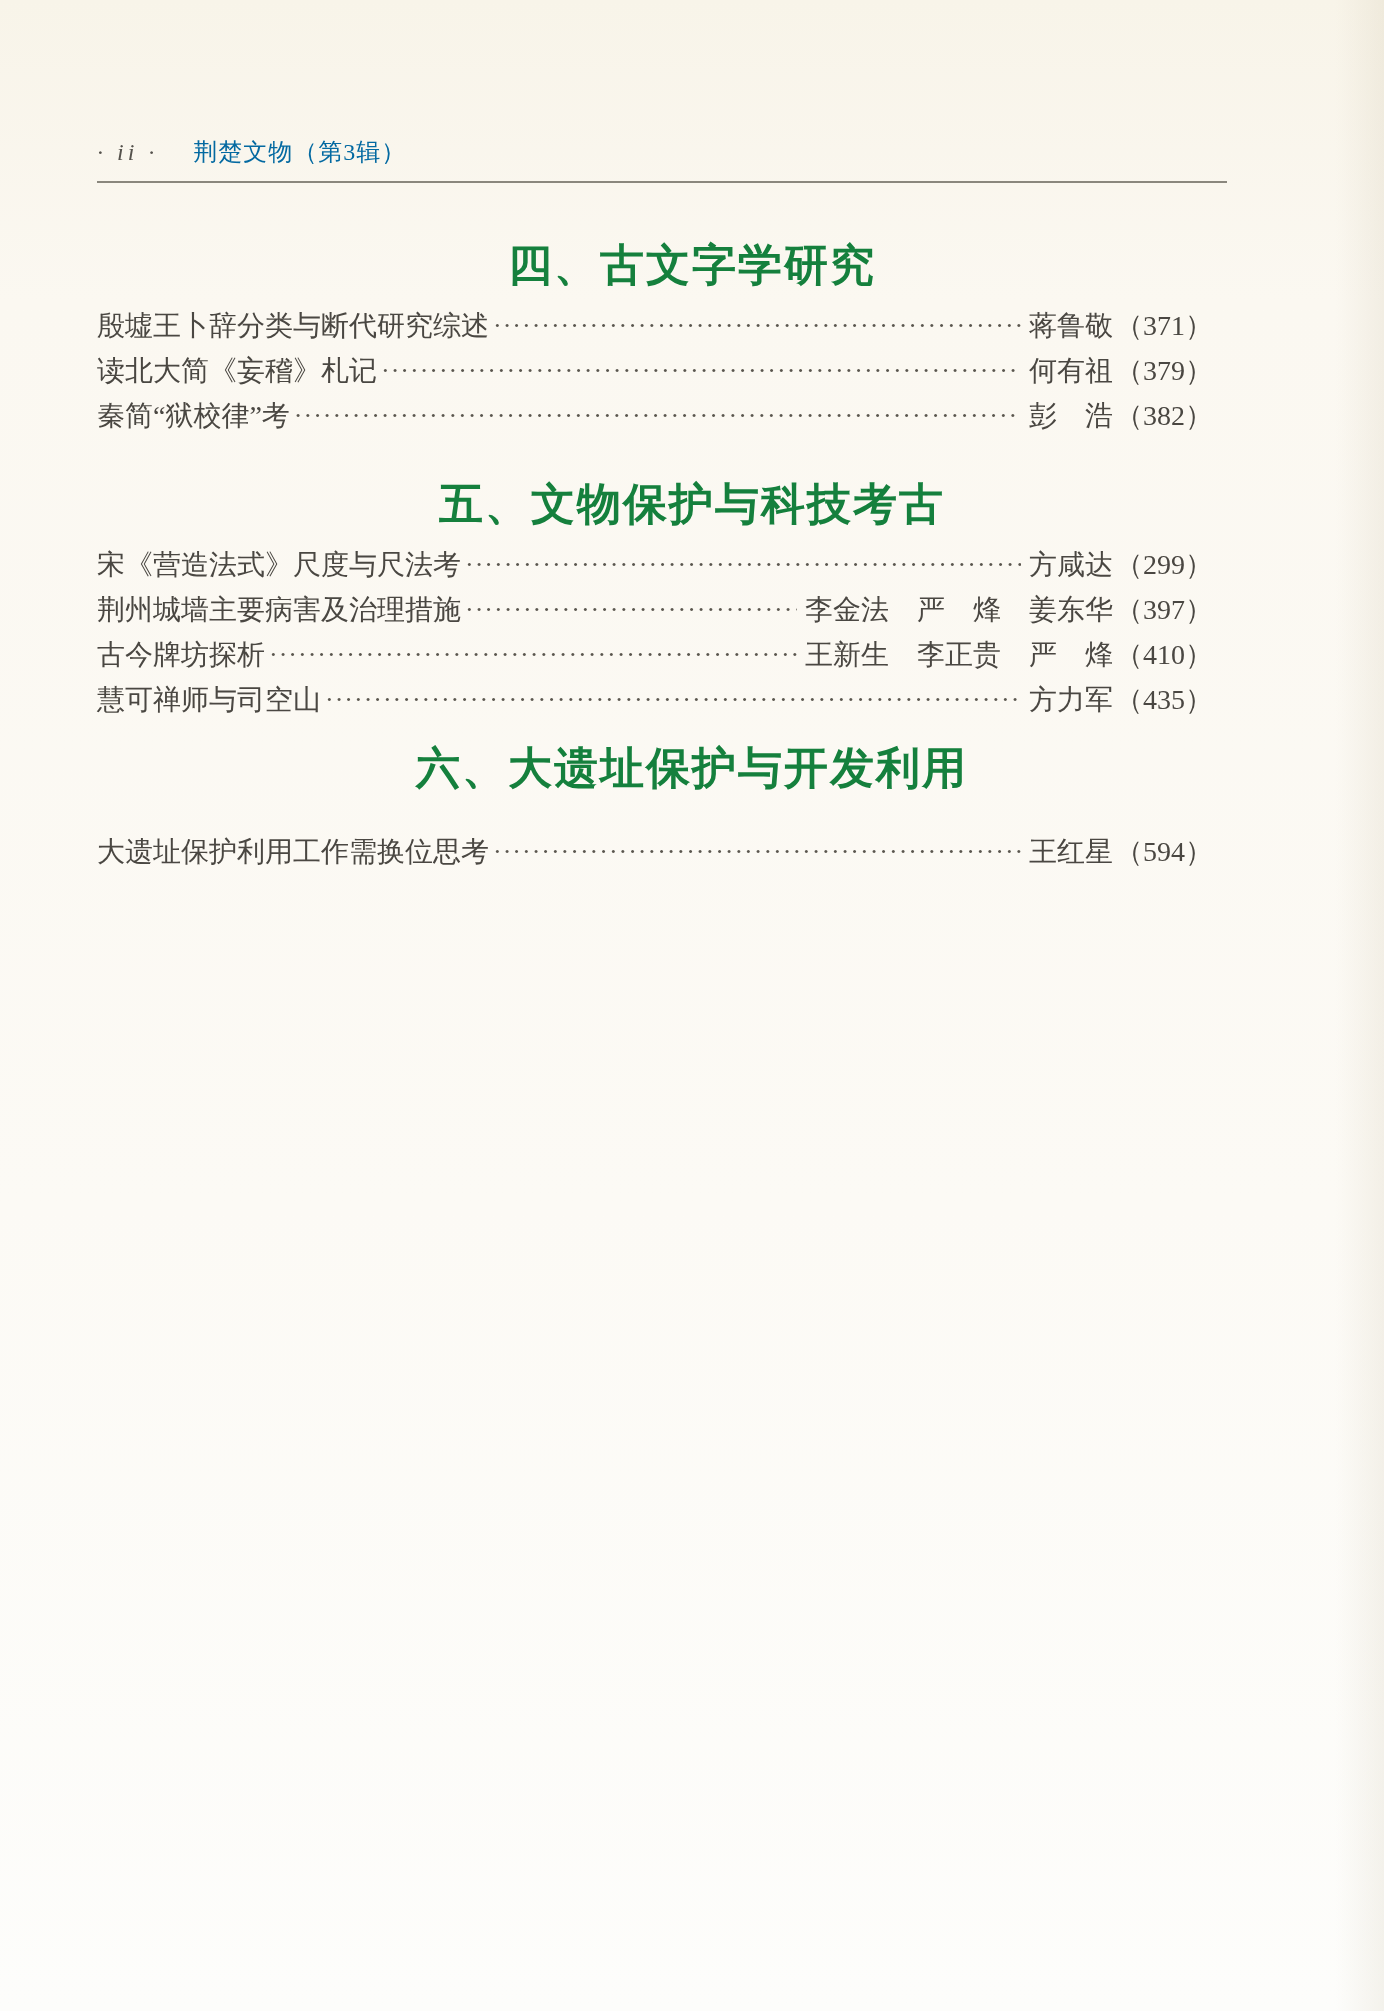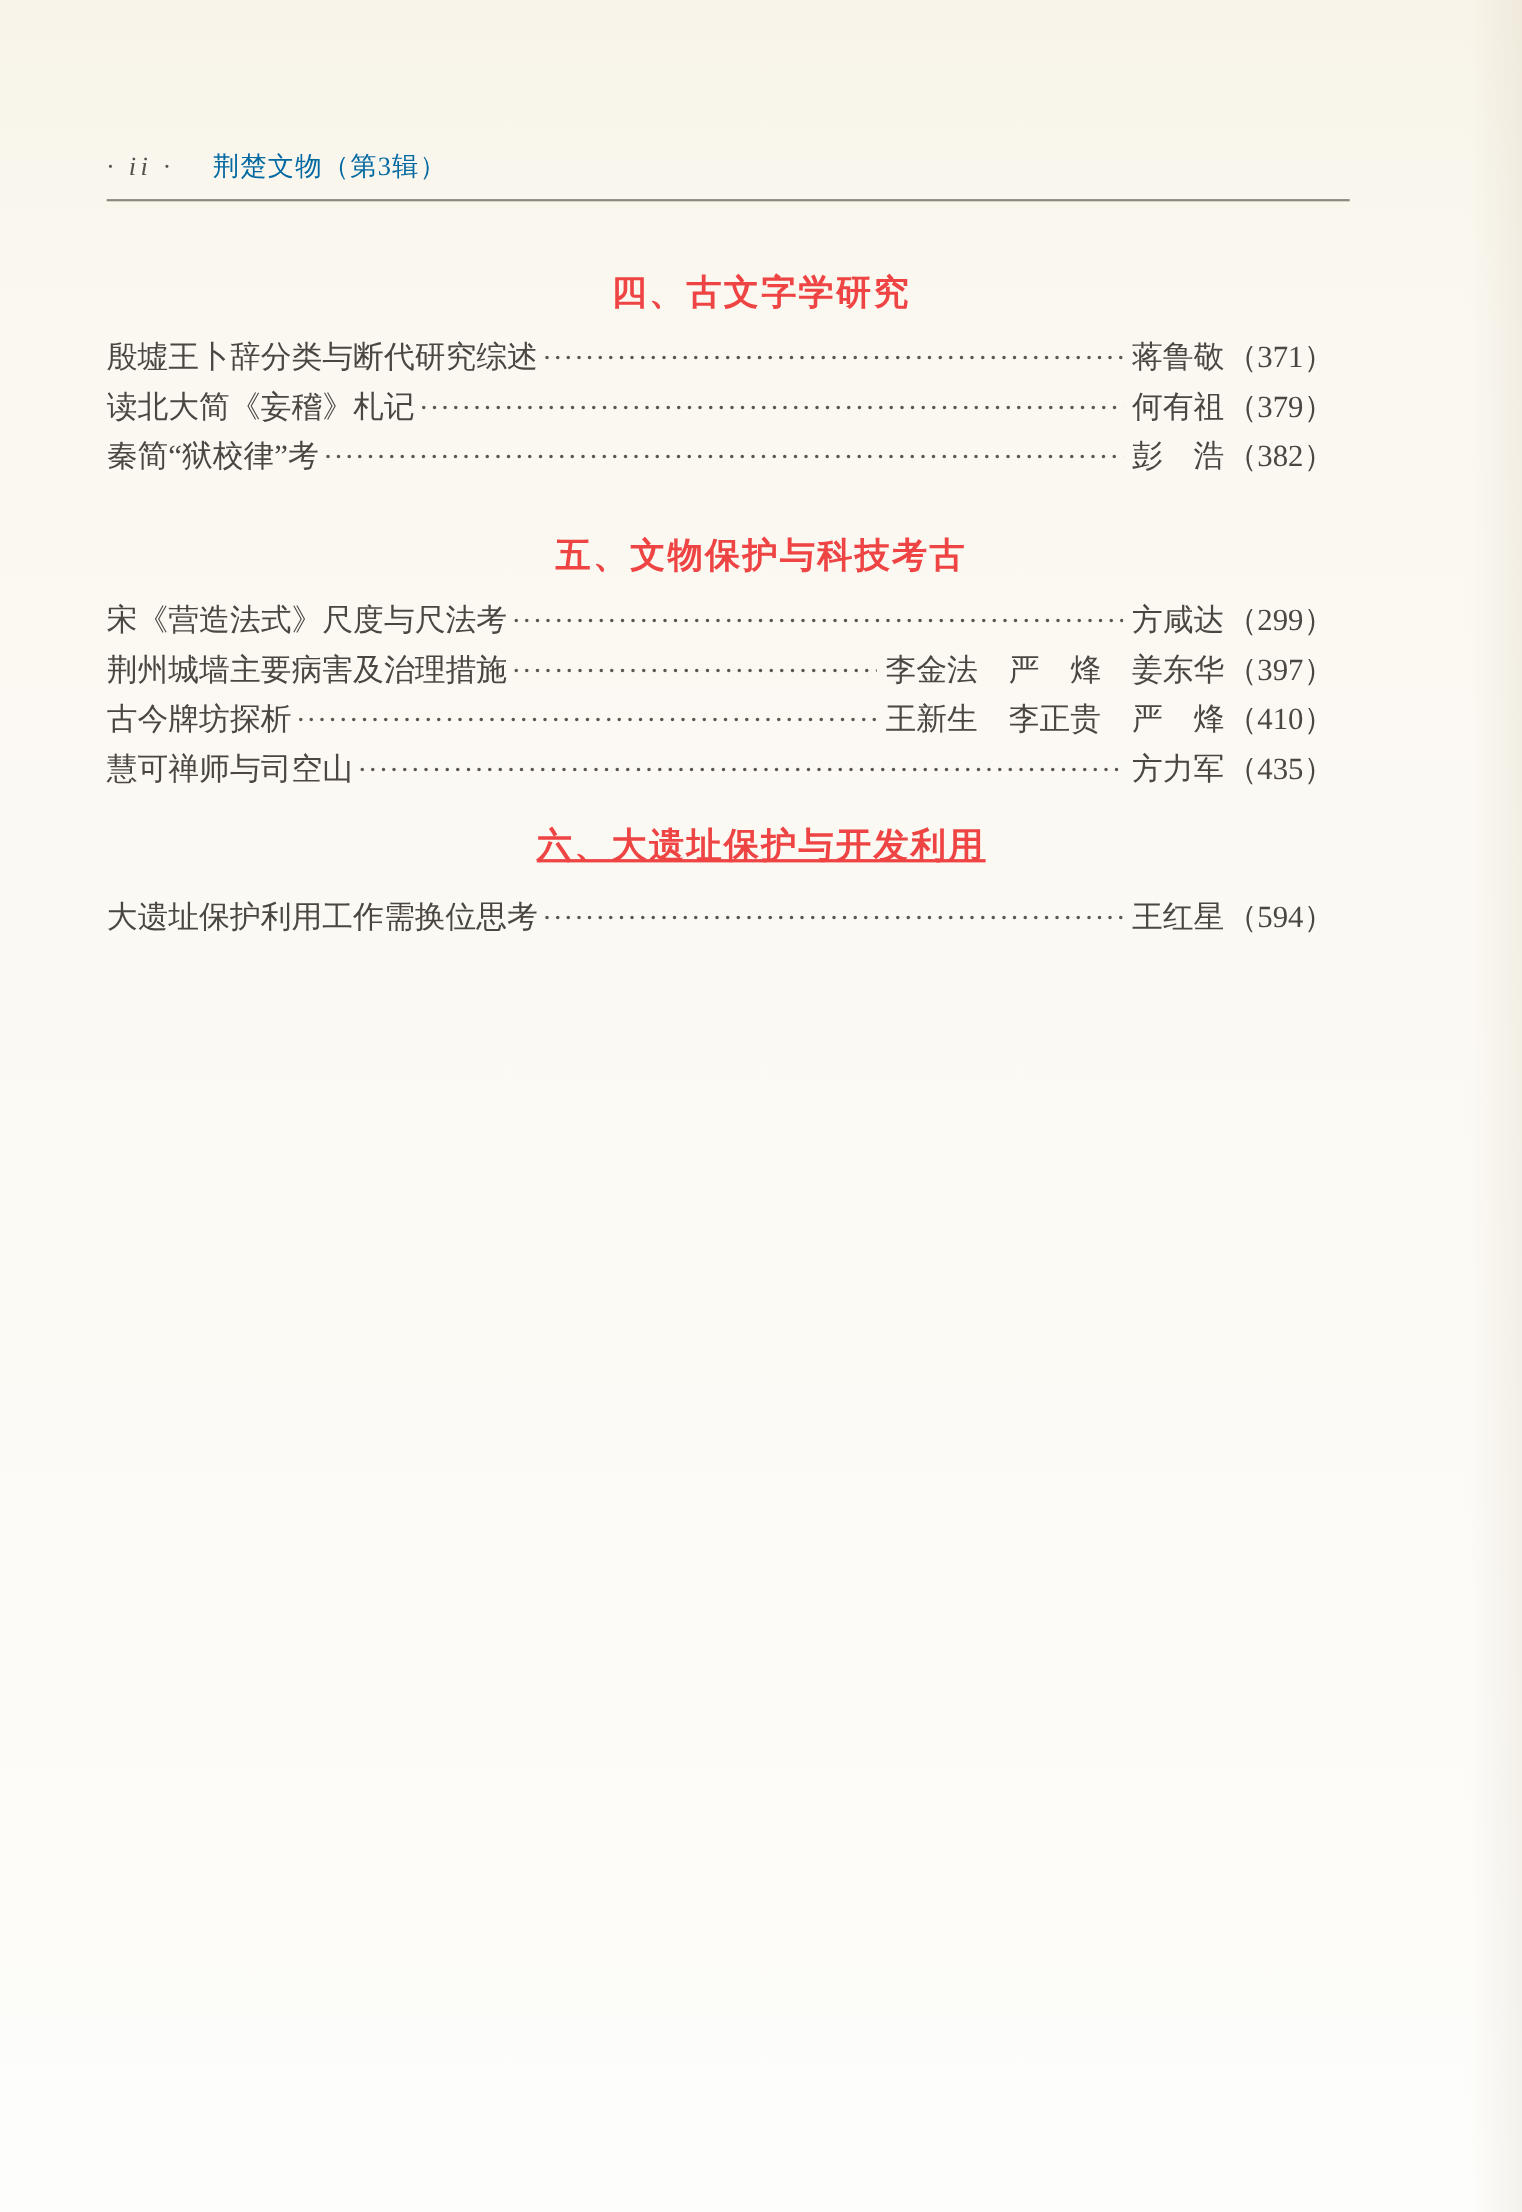--- a/index.html
+++ b/index.html
@@ -43,33 +43,33 @@
     margin-top: 14px;
     margin-right: -14px;
     height: 2px;
     background: #8a877d;
     border: none;
   }
   
   .section-heading {
     font-family: "Liberation Sans", "DejaVu Sans", sans-serif;
     font-weight: bold;
-    font-size: 32px;
+    font-size: 44px;
     line-height: 32px;
-    color: #ef4444;
+    color: #15803d;
     text-align: center;
     letter-spacing: 2px;
     margin-left: -97px;
     margin-right: -171px;
     margin-bottom: 22px;
     white-space: nowrap;
   }
   .sh-4 { margin-top: 66px; }
   .sh-5 { margin-top: 50px; }
-  .sh-6 { margin-top: 30px; margin-bottom: 28px; text-decoration: underline; }
+  .sh-6 { margin-top: 30px; margin-bottom: 45px; }
   
   .toc-entry {
     display: flex;
     align-items: flex-start;
     font-size: 28px;
     line-height: 45px;
     height: 45px;
     white-space: nowrap;
     color: #4a4742;
   }

